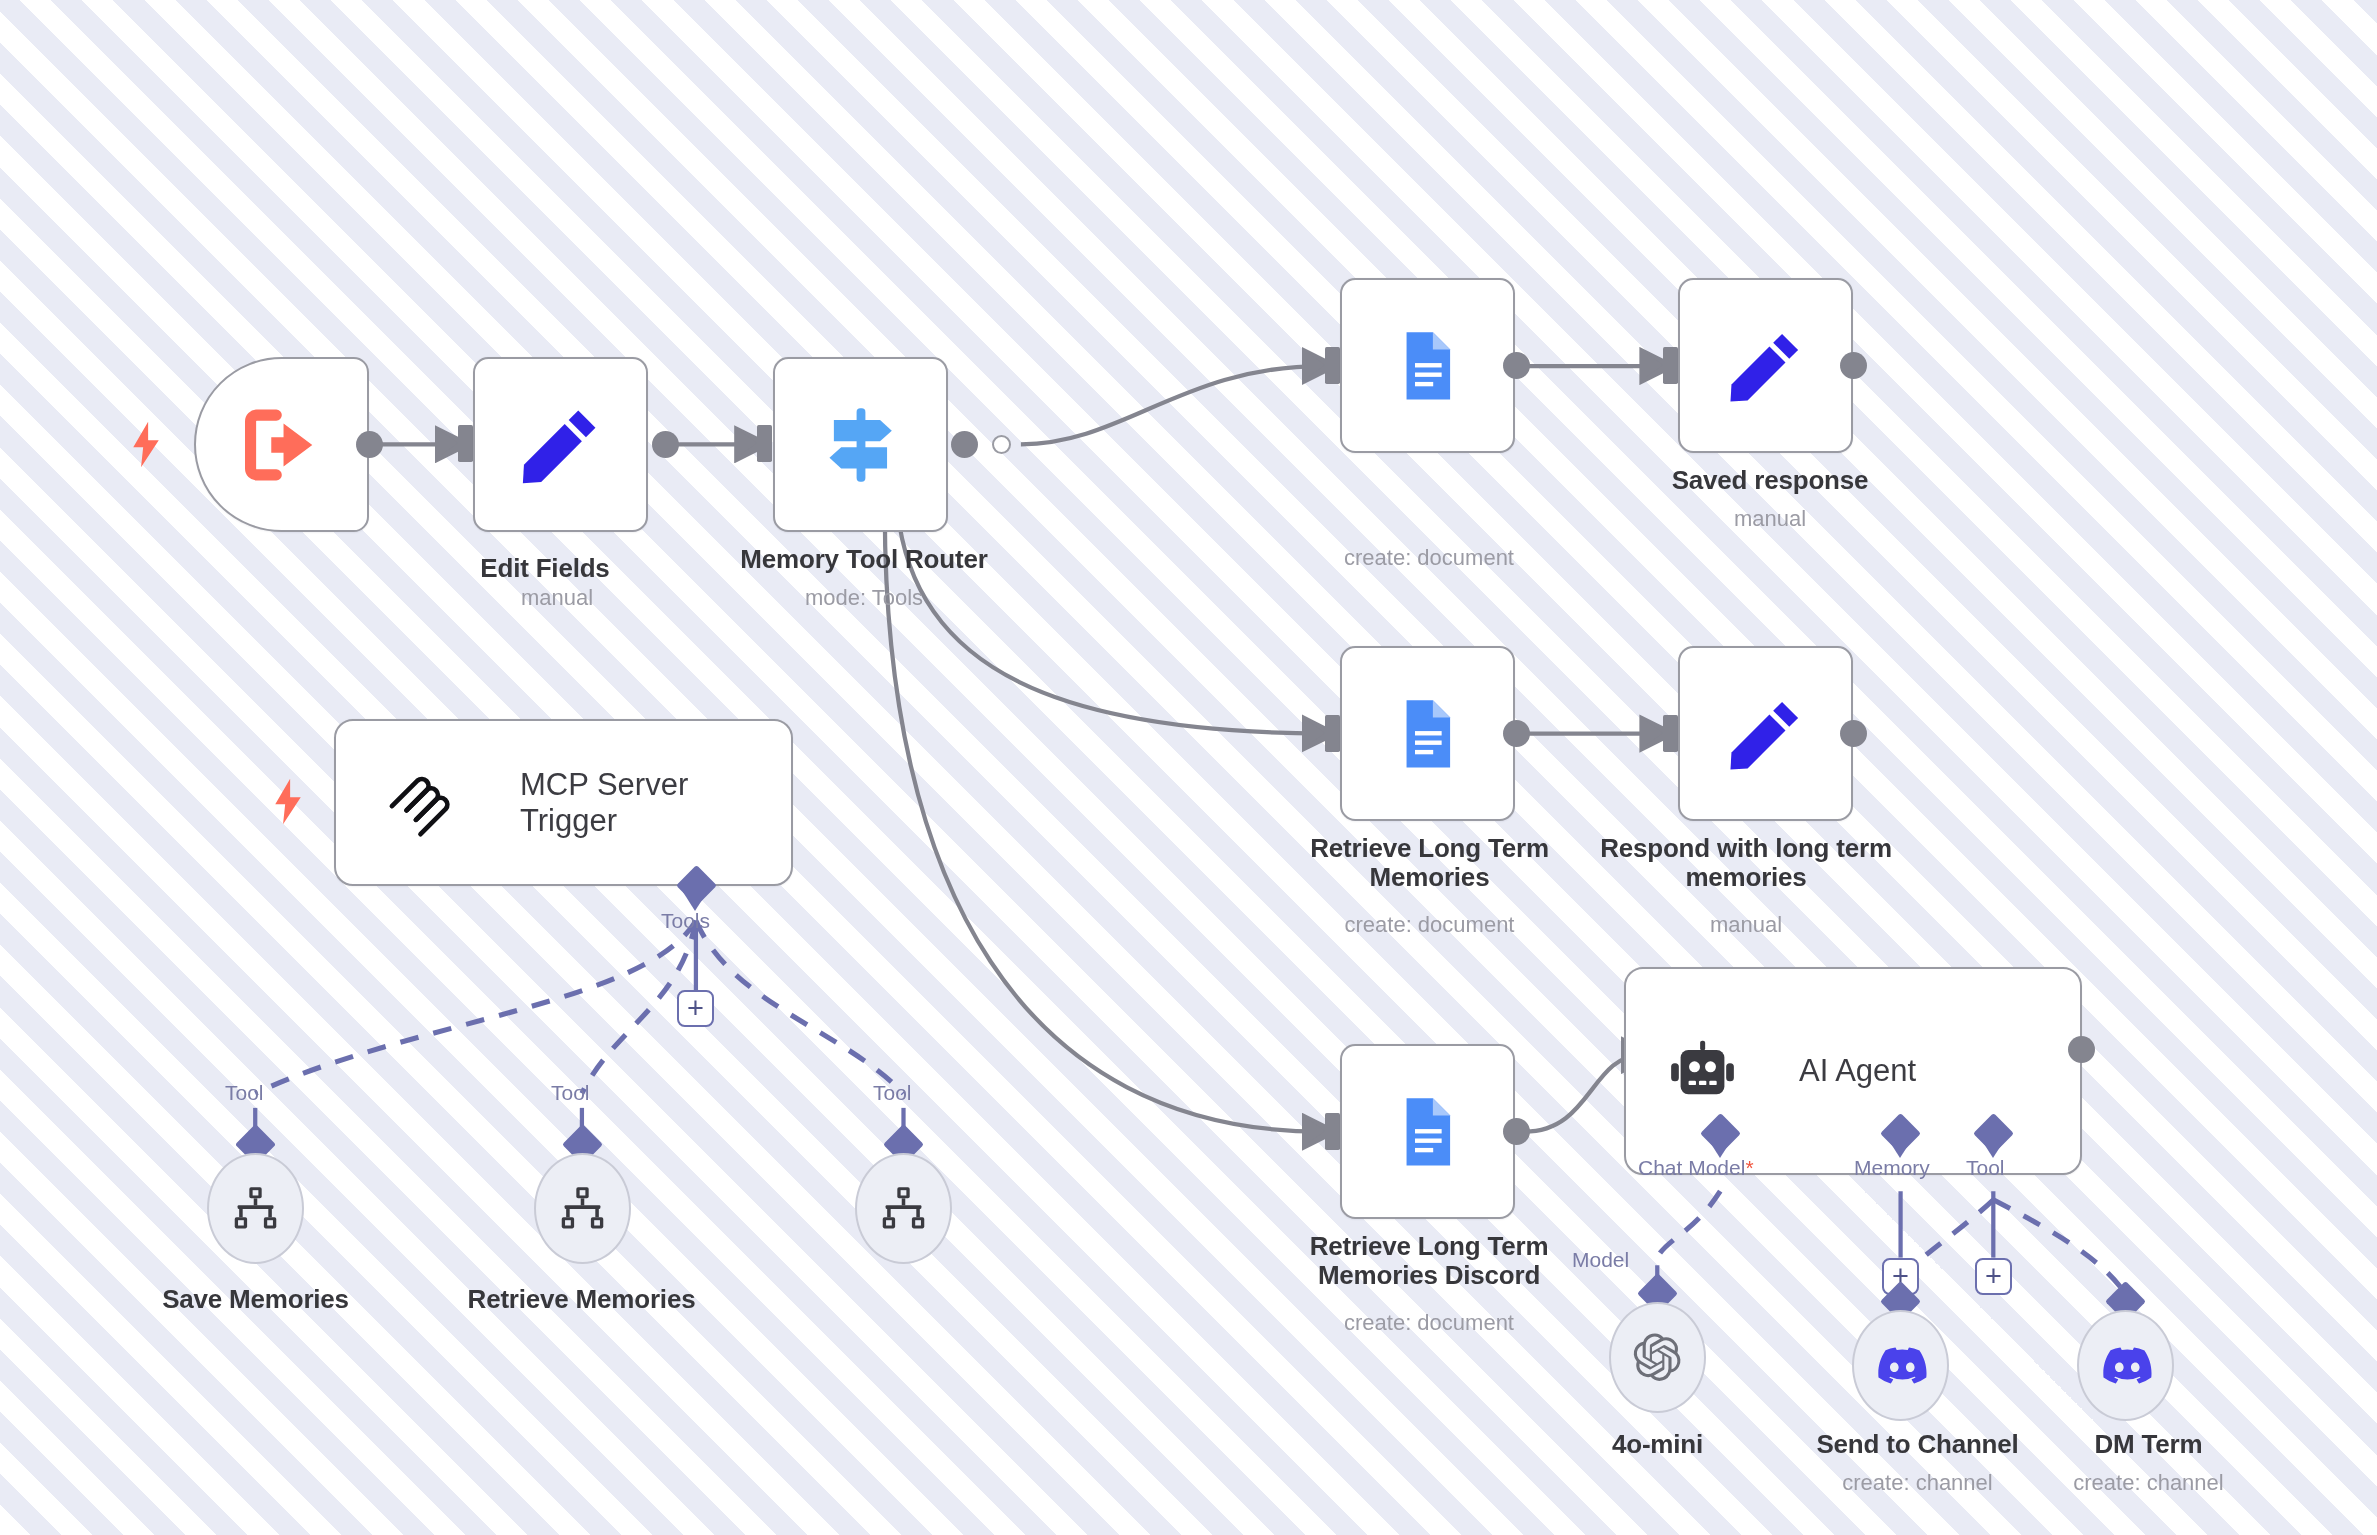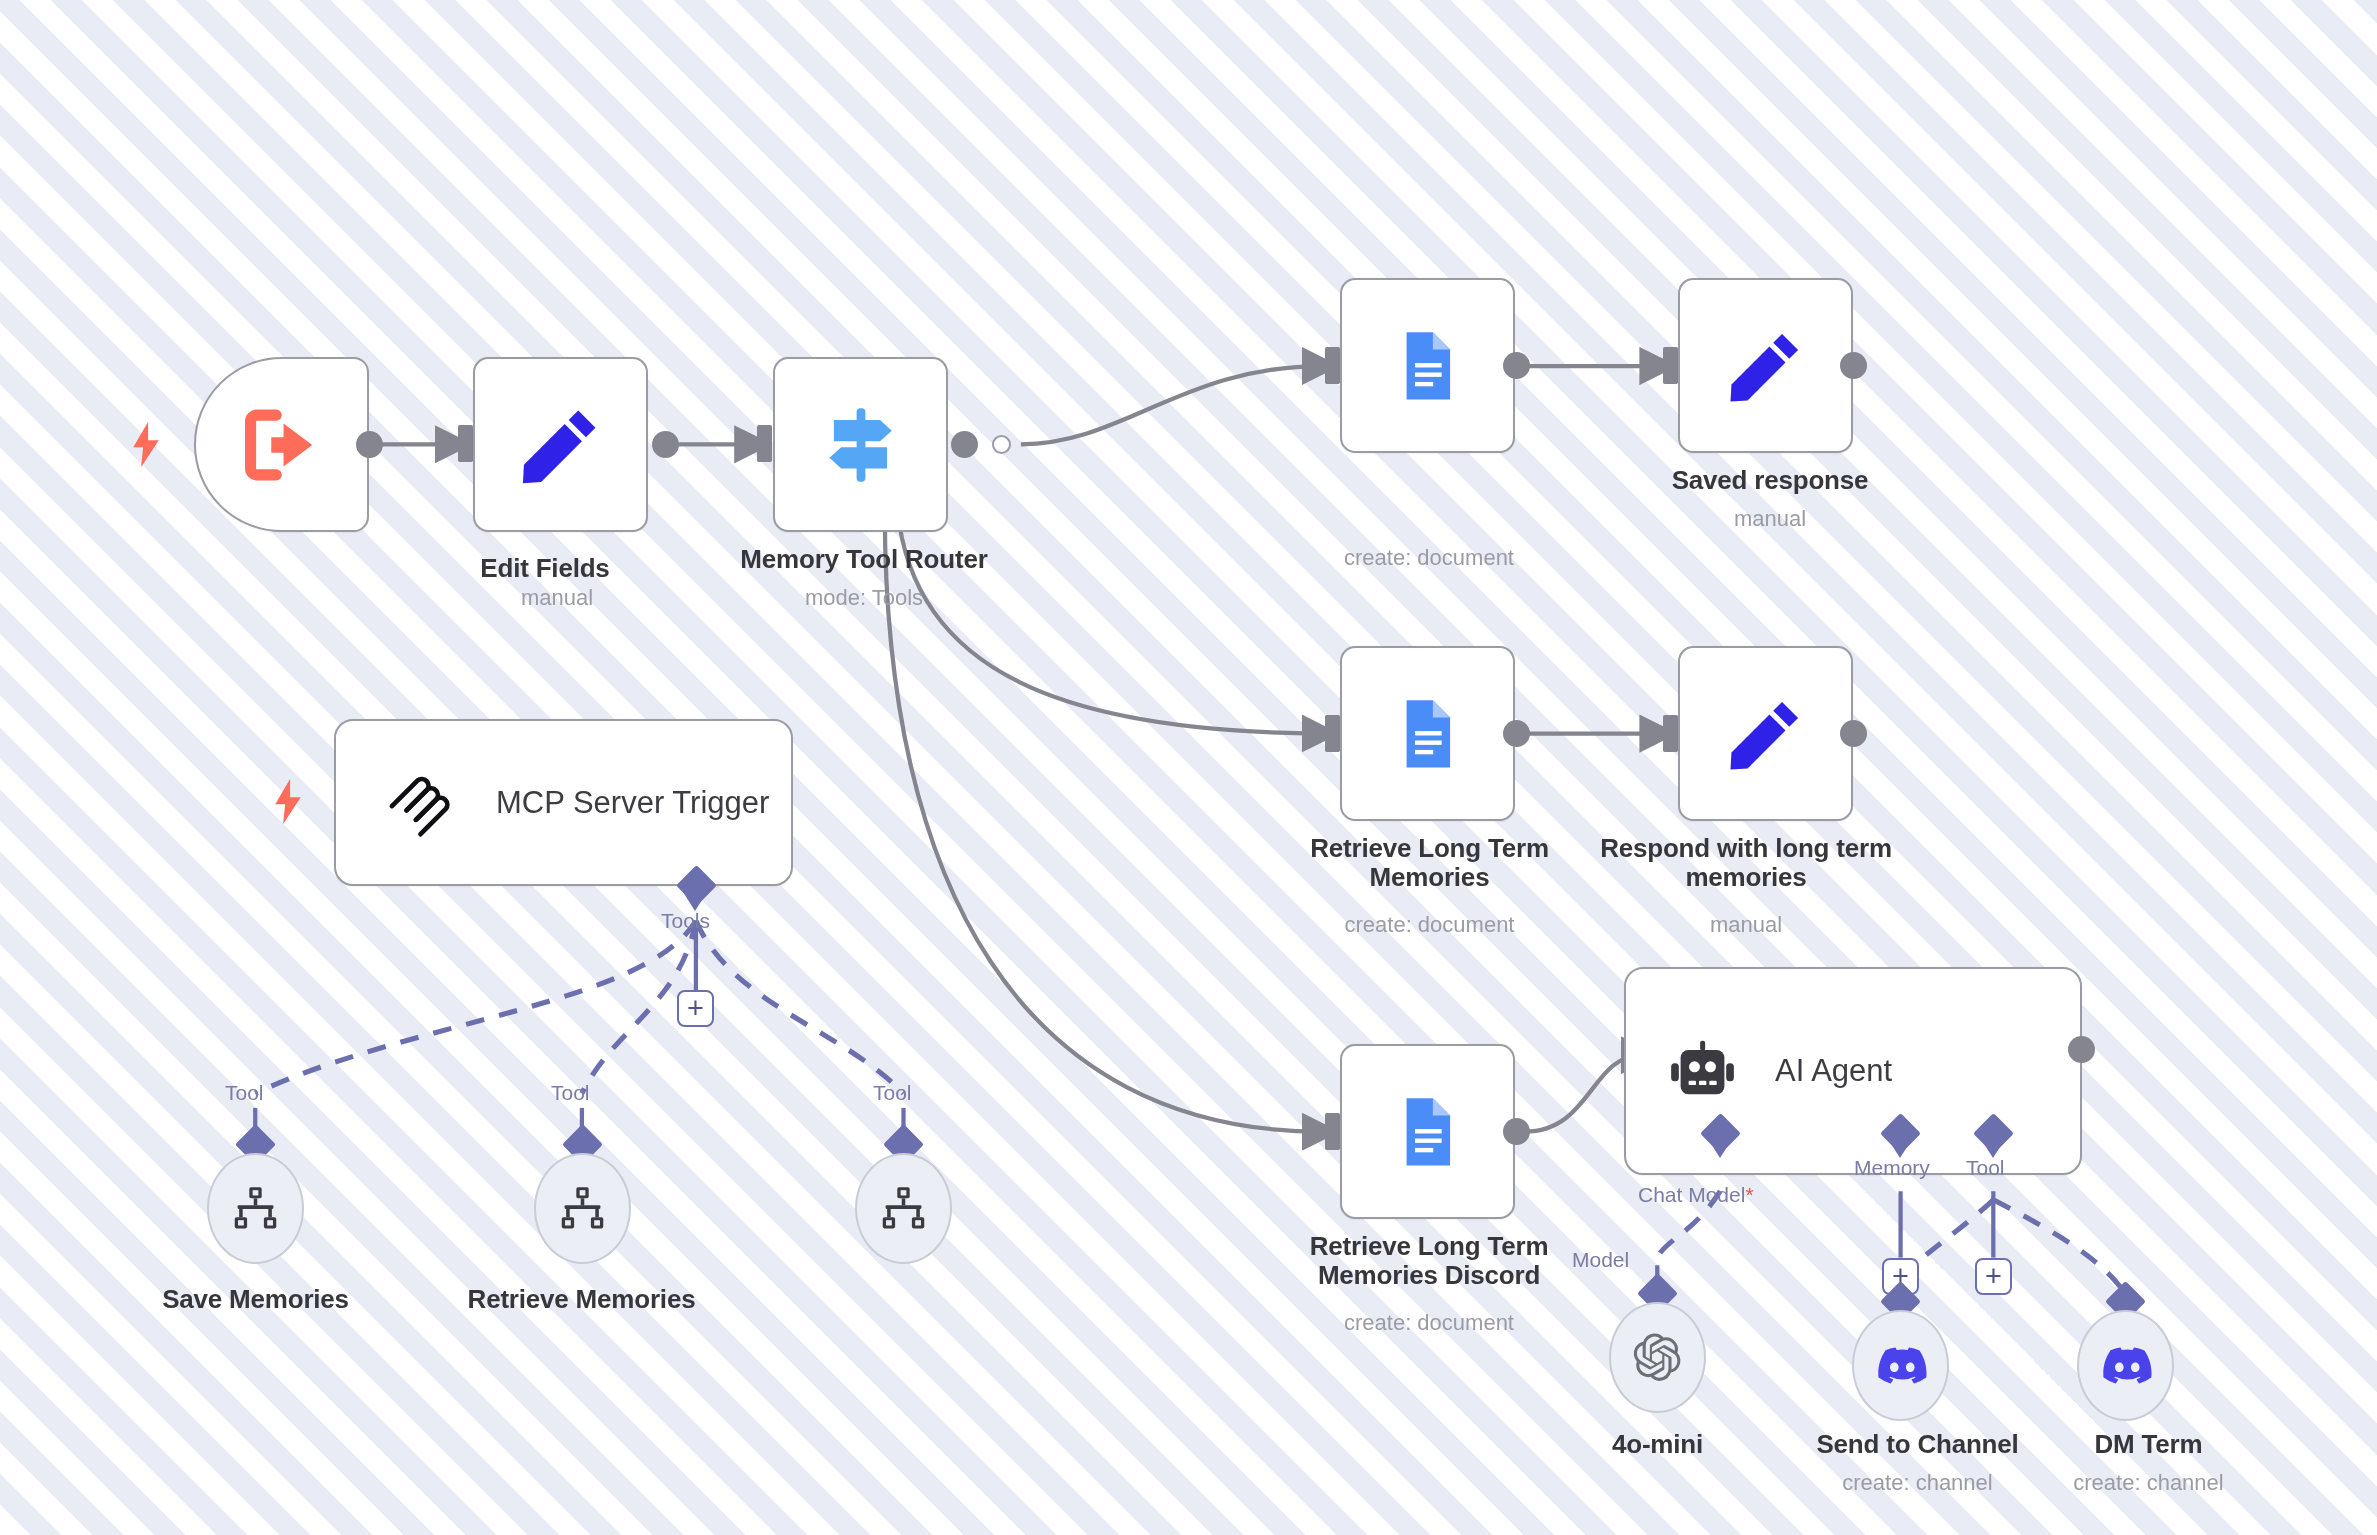--- a/index.html
+++ b/index.html
@@ -15,20 +15,21 @@
   }
   #canvas{position:absolute;inset:0;}
   #wires{position:absolute;left:0;top:0;width:2377px;height:1536px;pointer-events:none;}
 
   
   .node{
     position:absolute;background:#ffffff;border:2.6px solid #9a9ba3;
     box-sizing:border-box;border-radius:15.3px;
     display:flex;align-items:center;justify-content:center;
     box-shadow:0 0.9px 1.7px rgba(30,30,60,.06);
+    gap:24px;
   }
   .node.square{width:175px;height:175px;}
   .node.trigger{border-top-left-radius:88px;border-bottom-left-radius:88px;}
   .node.wide{border-radius:19px;justify-content:flex-start;}
 
   
   .lbl{
     position:absolute;text-align:center;color:#37373b;
     font-size:26px;font-weight:700;line-height:1.12;
     letter-spacing:-0.2px;
@@ -324,21 +325,21 @@
       <rect x="7.3" y="15.1" width="2.5" height="1.5" rx="0.4" fill="#ffffff"></rect>
       <rect x="10.8" y="15.1" width="2.5" height="1.5" rx="0.4" fill="#ffffff"></rect>
       <rect x="14.3" y="15.1" width="2.5" height="1.5" rx="0.4" fill="#ffffff"></rect>
     </svg>
     <span style="margin-left:37px;font-size:31px;font-weight:400;color:#3c3c42;">AI Agent</span>
   </div>
   <div class="dot" style="left:2068px;top:1036px;"></div>
 
   <div class="diam" style="left:1706px;top:1119px;"></div>
   <div class="funnel" style="left:1708px;top:1139px;"></div>
-  <div class="plbl" style="left:1638px;top:1156px;margin-top:27px;">
+  <div class="plbl" style="left:1638px;top:1156px;">
     <span>Chat Model</span><span class="req">*</span>
   </div>
 
   <div class="plbl" style="left:1572px;top:1236px;margin-top:12px;">Model</div>
   <div class="diam" style="left:1643px;top:1279px;"></div>
   <div class="circ tall" style="left:1609px;top:1302px;">
     <svg width="53" height="53" viewBox="0 0 24 24">
       <path d="M21.0 9.9 a5.3 5.3 0 0 0-.46-4.37 5.4 5.4 0 0 0-5.82-2.6 5.4 5.4 0 0 0-9.16 1.94 5.35 5.35 0 0 0-3.57 2.6 5.4 5.4 0 0 0 .66 6.33 5.3 5.3 0 0 0 .46 4.37 5.4 5.4 0 0 0 5.82 2.6 5.4 5.4 0 0 0 9.16-1.94 5.35 5.35 0 0 0 3.57-2.6 5.4 5.4 0 0 0-.66-6.33z m-8.06 11.27 a4.0 4.0 0 0 1-2.57-.93 l.13-.07 4.27-2.47 a.7.7 0 0 0 .35-.6 V11.05 l1.8 1.04 a.06.06 0 0 1 .03.05 v4.99 a4.03 4.03 0 0 1-4.01 4.04z m-8.63-3.69 a4.0 4.0 0 0 1-.48-2.69 l.13.08 4.27 2.47 a.7.7 0 0 0 .7 0 l5.22-3.01 v2.08 a.07.07 0 0 1-.03.06 l-4.32 2.49 a4.04 4.04 0 0 1-5.49-1.48z m-1.12-9.28 a4.0 4.0 0 0 1 2.09-1.76 v5.08 a.69.69 0 0 0 .34.6 l5.2 3.0 -1.8 1.04 a.07.07 0 0 1-.06 0 L4.65 13.68 a4.04 4.04 0 0 1-1.48-5.48z m14.83 3.45 l-5.22-3.03 1.8-1.03 a.07.07 0 0 1 .06 0 l4.32 2.49 a4.04 4.04 0 0 1-.62 7.28 v-5.08 a.7.7 0 0 0-.34-.6z m1.79-2.69 l-.13-.08-4.26-2.48 a.7.7 0 0 0-.7 0 l-5.21 3.01 V7.32 a.07.07 0 0 1 .03-.06 l4.32-2.49 a4.04 4.04 0 0 1 5.96 4.18z m-11.3 3.7 l-1.8-1.04 a.07.07 0 0 1-.03-.05 V6.59 a4.04 4.04 0 0 1 6.62-3.1 l-.13.07-4.27 2.47 a.7.7 0 0 0-.35.6 z m.98-2.11 l2.32-1.34 2.33 1.34 v2.68 l-2.32 1.34-2.33-1.34z" fill="#6d6f78"></path>
     </svg>
   </div>

